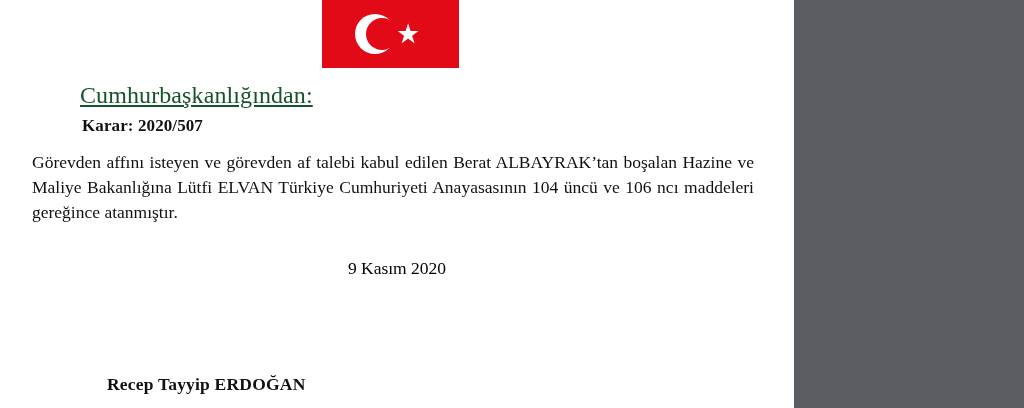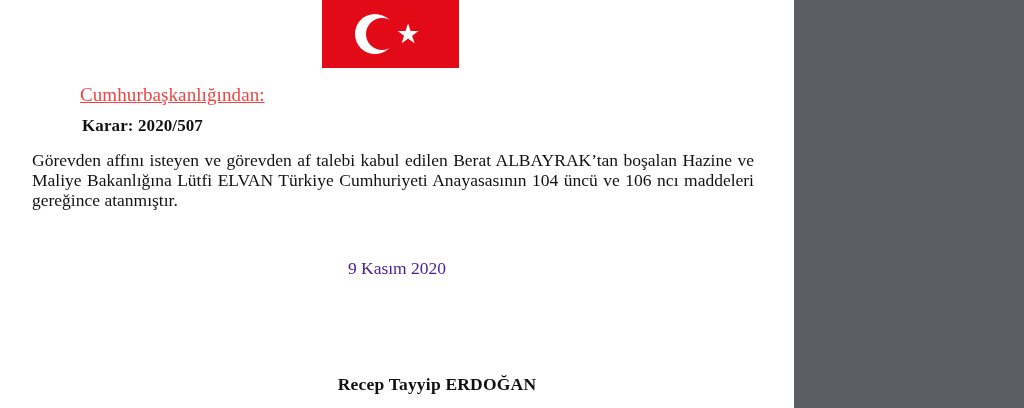--- a/index.html
+++ b/index.html
@@ -73,63 +73,62 @@
     color: #ffffff;
     font-size: 27px;
     line-height: 24px;
     text-align: center;
     font-family: "DejaVu Sans", sans-serif;
   }
   .heading {
     position: absolute;
     left: 80px;
     top: 84px;
-    font-size: 19px;
+    font-size: 24px;
     line-height: 22px;
-    color: #ef4444;
+    color: #14532d;
     text-decoration: underline;
     letter-spacing: 0.1px;
   }
   .karar {
     position: absolute;
     left: 82px;
     top: 116px;
     font-size: 17px;
     font-weight: bold;
     color: #111111;
     letter-spacing: 0.1px;
     text-align: center;
   }
   .body-text {
     position: absolute;
     left: 32px;
     top: 150px;
     width: 722px;
     font-size: 17.5px;
-    line-height: 20px;
+    line-height: 25px;
     color: #111111;
     text-align: justify;
     text-justify: inter-word;
   }
   .date {
     position: absolute;
     left: 0px;
     top: 258px;
     width: 794px;
     text-align: center;
     font-size: 17.5px;
-    color: #4c1d95;
+    color: #000000;
   }
   .signature {
     position: absolute;
     left: 0px;
     top: 374px;
     width: 794px;
-    text-align: center;
-    padding-left: 80px;
+    padding-left: 107px;
     box-sizing: border-box;
     font-size: 17.5px;
     font-weight: bold;
     color: #111111;
     letter-spacing: 0.2px;
   }
 </style>
 </head>
 <body>
 

